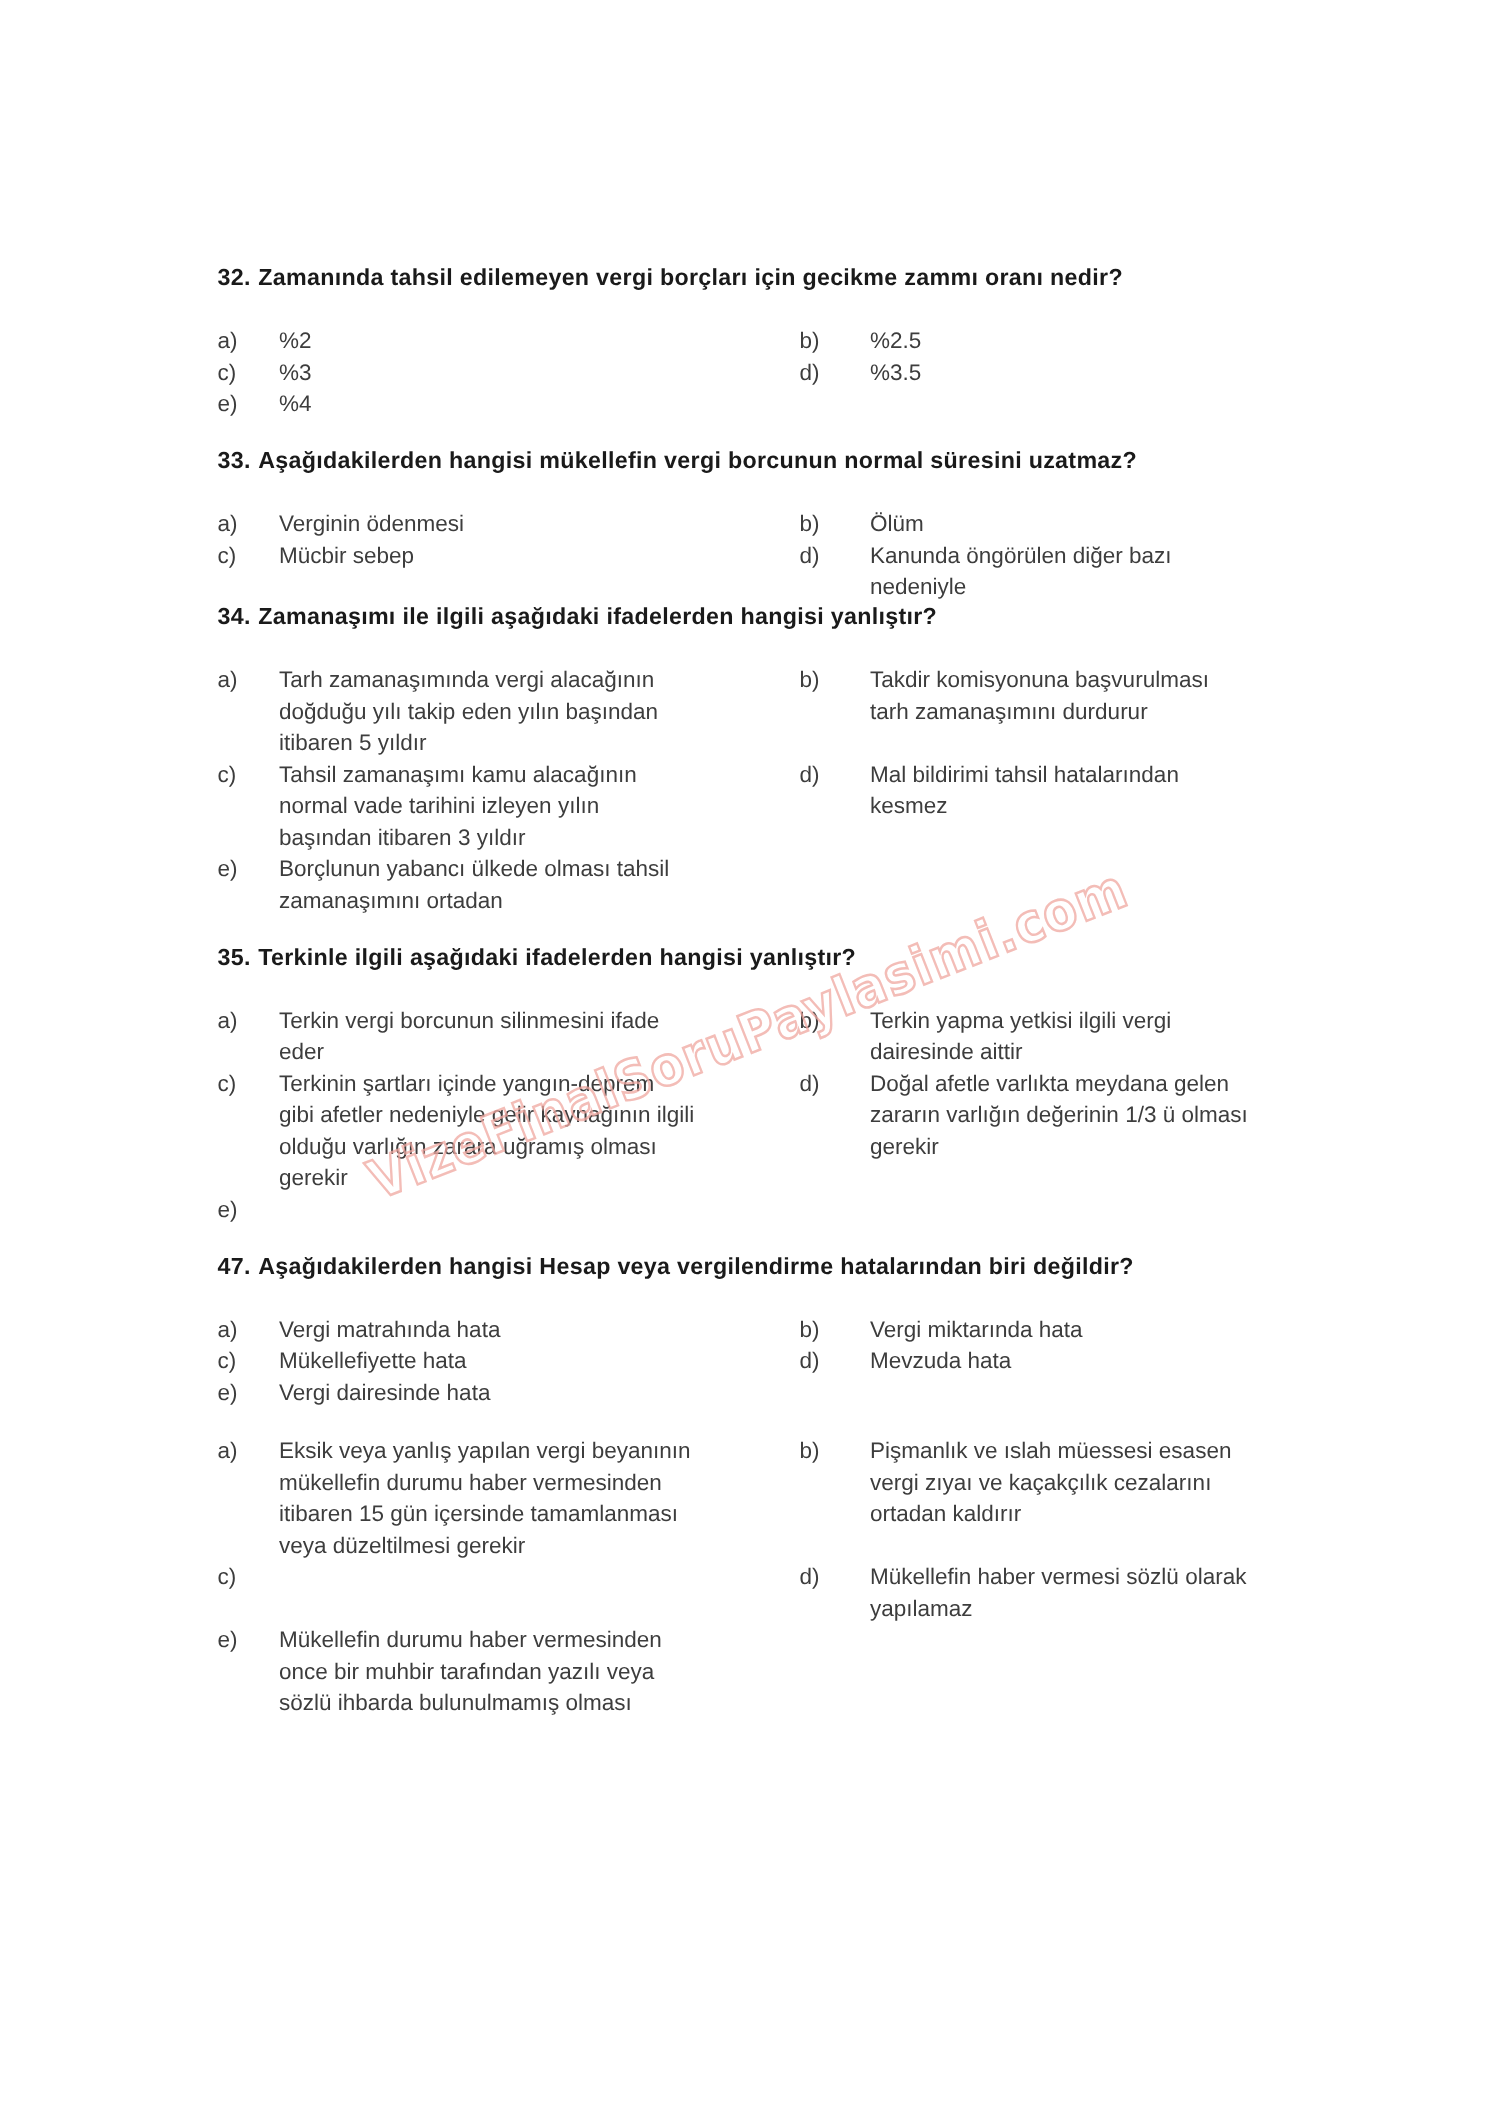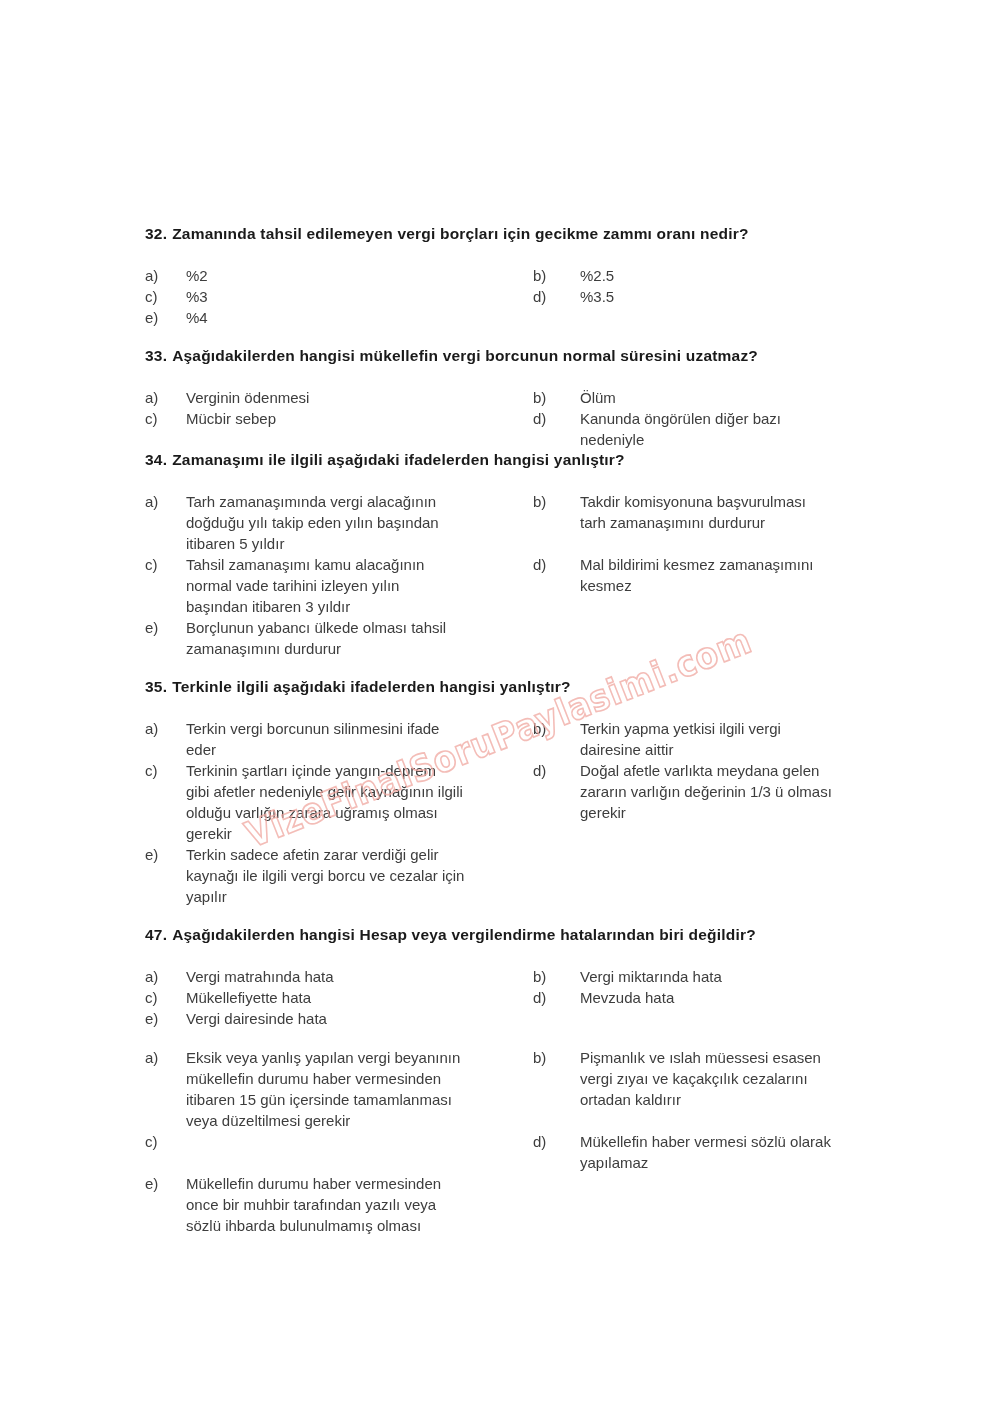--- a/index.html
+++ b/index.html
@@ -3,21 +3,21 @@
 <meta charset="utf-8">
 <style>
   html, body { margin: 0; padding: 0; }
   body {
     width: 992px; height: 1403px;
     background: #ffffff;
     font-family: "Liberation Sans", sans-serif;
     position: relative;
     overflow: hidden;
   }
-  .page { position: absolute; inset: 0; background: #ffffff; margin-top: 48px; }
+  .page { position: absolute; inset: 0; background: #ffffff; }
 
   .watermark {
     position: absolute; left: 0; top: 0;
     pointer-events: none;
   }
   .watermark text {
     font-family: "DejaVu Sans", sans-serif;
     font-weight: bold;
     font-size: 36px;
     letter-spacing: 1px;
@@ -154,30 +154,30 @@
 
   <div class="opt-row">
     <div class="opt-cell left">
       <span class="letter">c)</span>
       <span class="opt-text">Tahsil zamanaşımı kamu alacağının
 normal vade tarihini izleyen yılın
 başından itibaren 3 yıldır</span>
     </div>
     <div class="opt-cell right">
       <span class="letter">d)</span>
-      <span class="opt-text">Mal bildirimi kesmez zamanaşımını
+      <span class="opt-text">Mal bildirimi tahsil hatalarından
 kesmez</span>
     </div>
   </div>
 
   <div class="opt-row">
     <div class="opt-cell left">
       <span class="letter">e)</span>
       <span class="opt-text">Borçlunun yabancı ülkede olması tahsil
-zamanaşımını durdurur</span>
+zamanaşımını ortadan</span>
     </div>
     <div class="opt-cell right empty">
       <span class="letter"></span>
       <span class="opt-text"></span>
     </div>
   </div>
 </div>
   </section>
 
   <section class="question">
@@ -185,21 +185,21 @@
     <div class="options">
   <div class="opt-row">
     <div class="opt-cell left">
       <span class="letter">a)</span>
       <span class="opt-text">Terkin vergi borcunun silinmesini ifade
 eder</span>
     </div>
     <div class="opt-cell right">
       <span class="letter">b)</span>
       <span class="opt-text">Terkin yapma yetkisi ilgili vergi
-dairesine aittir</span>
+dairesinde aittir</span>
     </div>
   </div>
 
   <div class="opt-row">
     <div class="opt-cell left">
       <span class="letter">c)</span>
       <span class="opt-text">Terkinin şartları içinde yangın-deprem
 gibi afetler nedeniyle gelir kaynağının ilgili
 olduğu varlığın zarara uğramış olması
 gerekir</span>
@@ -208,23 +208,20 @@
       <span class="letter">d)</span>
       <span class="opt-text">Doğal afetle varlıkta meydana gelen
 zararın varlığın değerinin 1/3 ü olması
 gerekir</span>
     </div>
   </div>
 
   <div class="opt-row">
     <div class="opt-cell left">
       <span class="letter">e)</span>
-      <span class="opt-text">Terkin sadece afetin zarar verdiği gelir
-kaynağı ile ilgili vergi borcu ve cezalar için
-yapılır</span>
     </div>
     <div class="opt-cell right empty">
       <span class="letter"></span>
       <span class="opt-text"></span>
     </div>
   </div>
 </div>
   </section>
 
   <section class="question">

